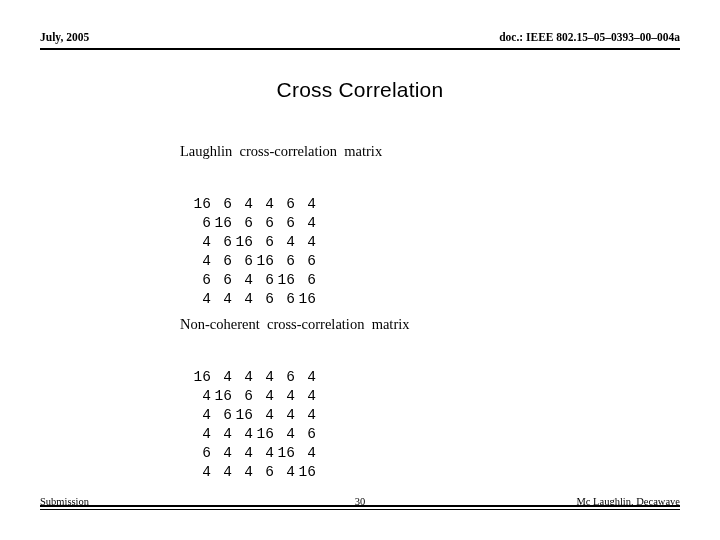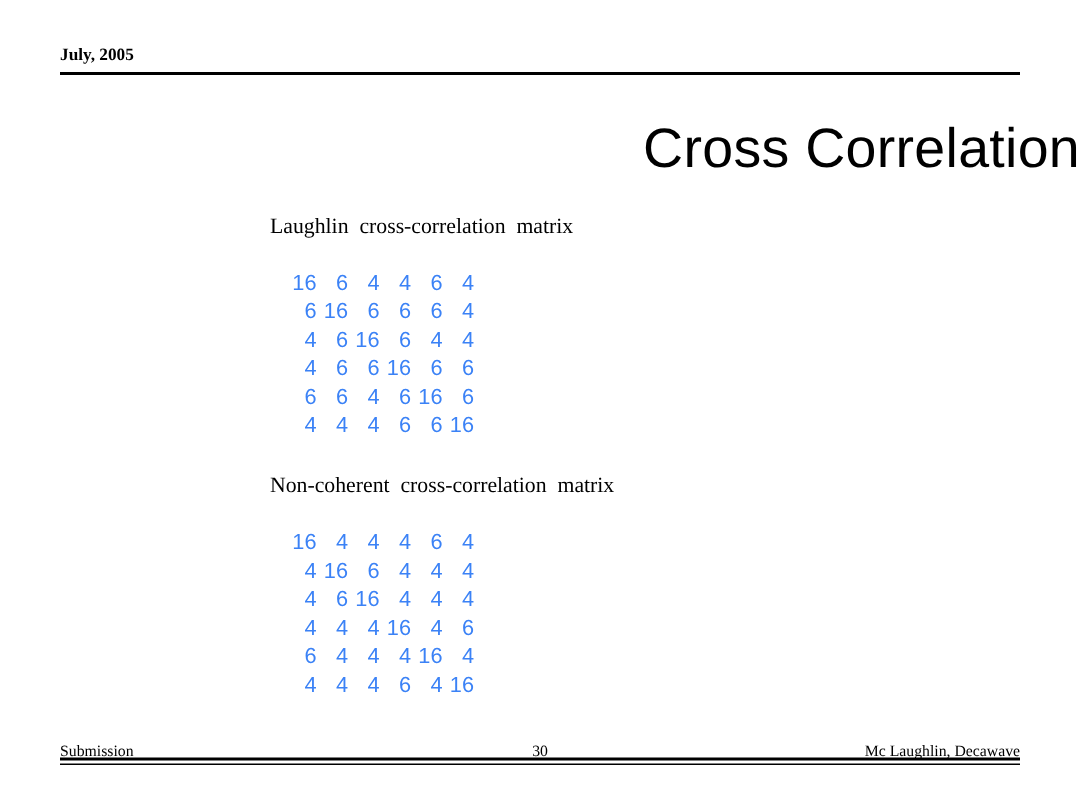--- a/index.html
+++ b/index.html
@@ -52,45 +52,46 @@
     height: 0;
     border-top: 2px solid #000000;
   }
 
   
   .slide-title {
     position: absolute;
     left: 0;
     top: 78px;
     width: 720px;
-    text-align: right;
+    text-align: center;
     font-family: "Liberation Sans", sans-serif;
-    font-size: 37px;
+    font-size: 21px;
     font-weight: normal;
     color: #000000;
     letter-spacing: 0.2px;
   }
 
   
   .caption {
     position: absolute;
     font-family: "Liberation Serif", serif;
     font-size: 14.5px;
     white-space: pre;
     color: #000000;
   }
   .caption-coherent { left: 180px; top: 143px; }
   .caption-noncoherent { left: 180px; top: 316px; }
 
   .matrix {
     position: absolute;
     border-collapse: collapse;
-    font-family: Liberation Sans, sans-serif;
+    font-family: Liberation Mono, monospace;
     font-size: 14.5px;
-    color: #3b82f6;
+    color: #000000;
+    margin-top: 15px;
   }
   .matrix td {
     width: 21px;
     height: 19px;
     padding: 0;
     text-align: right;
     vertical-align: middle;
     line-height: 19px;
     font-size: 14.5px;
   }
@@ -142,20 +143,21 @@
     right: 0;
     top: 0;
     white-space: nowrap;
   }
 </style>
 </head>
 <body>
 
 <div class="header">
   <div class="header-left">July, 2005</div>
+  <div class="header-right">doc.: IEEE 802.15–05–0393–00–004a</div>
 </div>
 <div class="header-rule"></div>
 
 <div class="slide-title">Cross Correlation</div>
 
 <div class="caption caption-coherent">Laughlin  cross-correlation  matrix</div>
 
 <table class="matrix matrix-coherent">
   <tbody>
     <tr>

